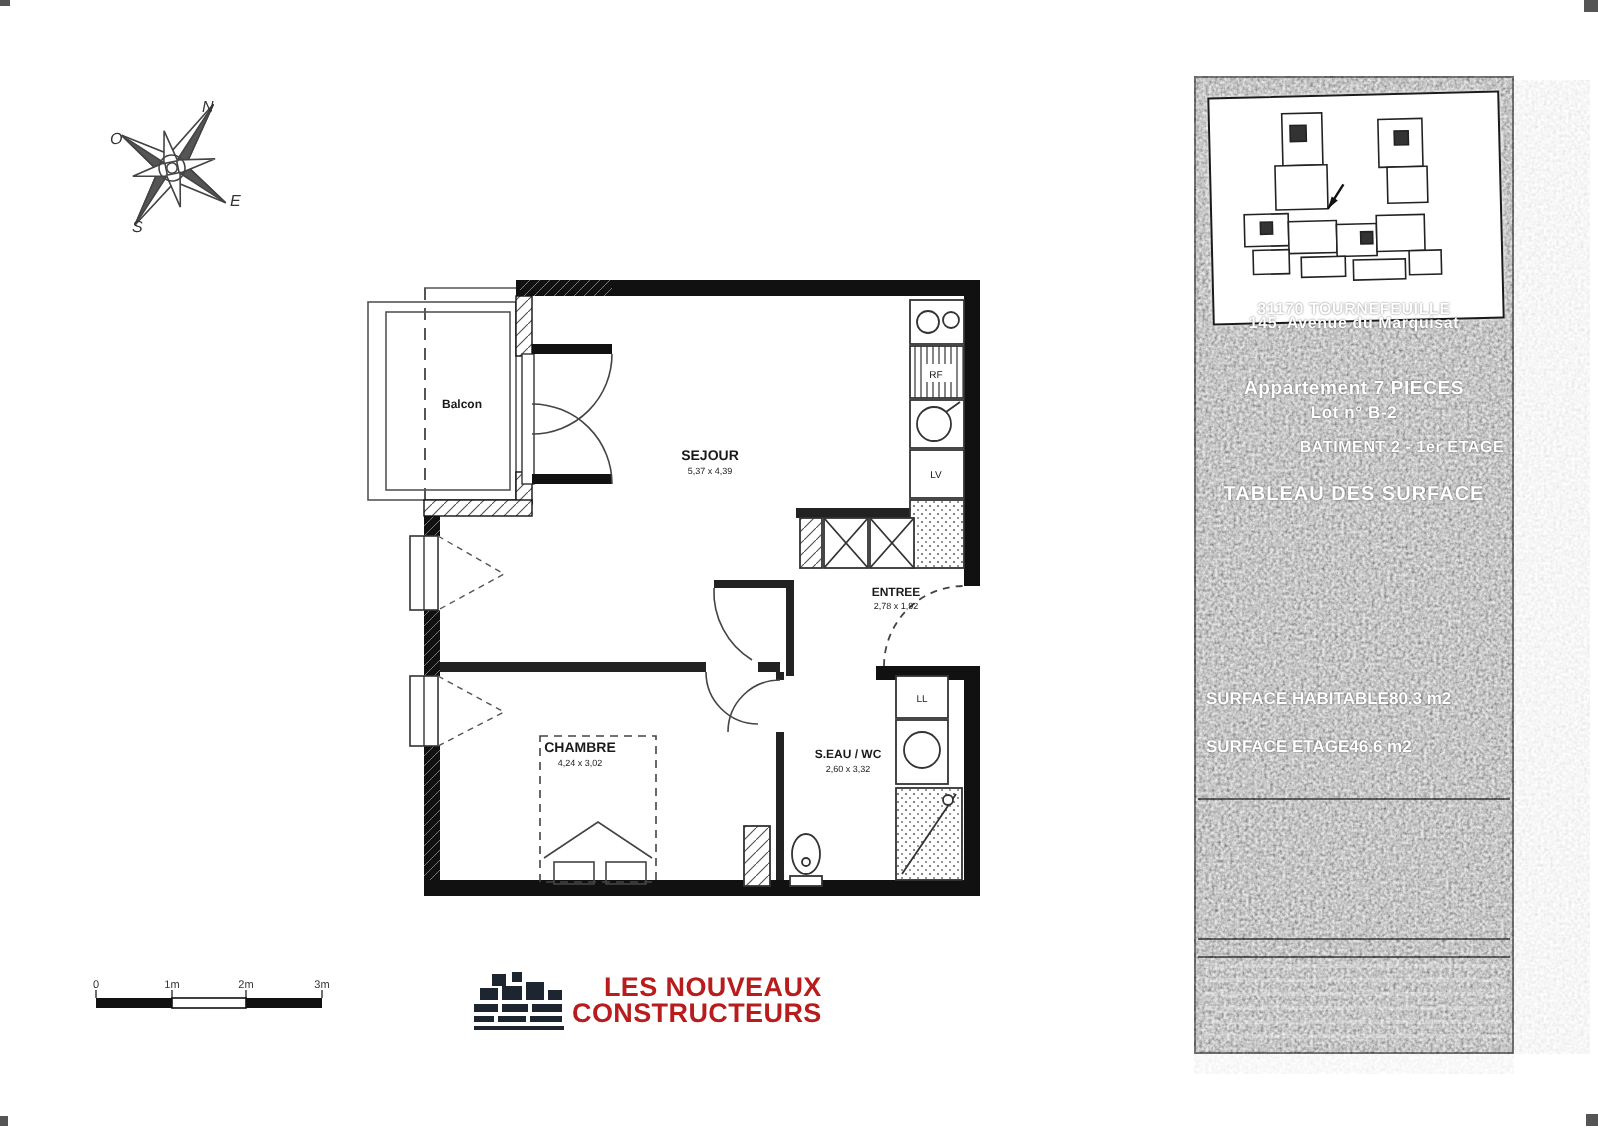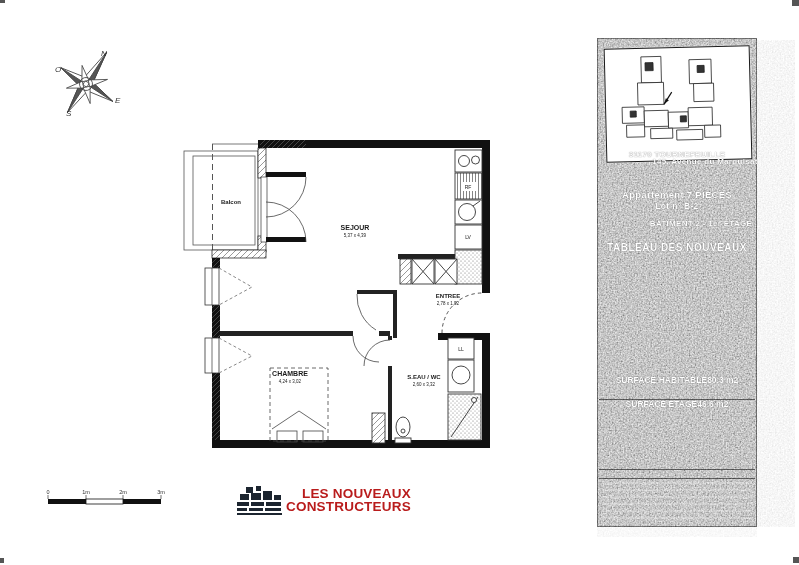--- a/index.html
+++ b/index.html
@@ -16,28 +16,28 @@
   .panel{position:absolute;left:597px;top:38px;width:160px;height:489px;}
   .panel .noisebg{position:absolute;left:0;top:0;width:100%;height:100%;}
   .panel .tint{position:absolute;inset:0;background:rgba(20,20,20,.10);}
   .panel .inner-border{position:absolute;inset:0;border:1px solid rgba(0,0,0,.45);}
   .siteplan{
     position:absolute;left:8px;top:9px;width:144px;height:112px;background:#fff;
     border:1px solid #1a1a1a;transform:rotate(-1.4deg);box-shadow:0 0 0 1px rgba(255,255,255,.25);
   }
   .ptxt{position:absolute;left:0;width:100%;text-align:center;color:#ffffff;font-weight:bold;
         text-shadow:0 0 1px rgba(0,0,0,.6);letter-spacing:.3px;}
-  .addr1{top:119px;font-size:8px;padding-left:28px;}
+  .addr1{top:119px;font-size:8px;}
   .addr2{top:112px;font-size:8px;}
   .apt1{top:151px;font-size:9.5px;}
   .apt2{top:163px;font-size:8.5px;}
   .bld{top:181px;font-size:8px;margin-left:24px;}
   .tbl{top:204px;font-size:10px;letter-spacing:.5px;}
-  .surfrow{position:absolute;left:6px;right:6px;display:flex;justify-content:center;
-           color:#fff;font-weight:bold;font-size:8.5px;text-shadow:0 0 1px rgba(0,0,0,.6);margin-top:31px;}
+  .surfrow{position:absolute;left:6px;right:6px;display:flex;justify-content:flex-start;
+           color:#fff;font-weight:bold;font-size:8.5px;text-shadow:0 0 1px rgba(0,0,0,.6);}
   .surf1{top:306px;}
   .surf2{top:330px;}
   .sep{position:absolute;left:2px;right:2px;height:1px;background:rgba(0,0,0,.55);}
   .illegible{
     position:absolute;left:5px;right:5px;top:444px;height:40px;opacity:.55;
     background:repeating-linear-gradient(to bottom, rgba(255,255,255,.4) 0px, rgba(255,255,255,.4) 2px, transparent 2px, transparent 7px);
   }
   .fadegrain{position:absolute;left:757px;top:40px;width:38px;height:487px;opacity:.22;}
   .undergrain{position:absolute;left:597px;top:527px;width:160px;height:10px;opacity:.15;}
 
@@ -300,21 +300,21 @@
         <line x1="66" y1="44" x2="58" y2="56" stroke="#111" stroke-width="1.2"></line>
         <path d="M58,56 L63,52 L60,50 Z" fill="#111"></path>
       </svg>
     </div>
 
     <div class="ptxt addr1">145, Avenue du Marquisat</div>
     <div class="ptxt addr2">31170 TOURNEFEUILLE</div>
     <div class="ptxt apt1">Appartement 7 PIECES</div>
     <div class="ptxt apt2">Lot n° B-2</div>
     <div class="ptxt bld">BATIMENT 2 - 1er ETAGE</div>
-    <div class="ptxt tbl">TABLEAU DES NOUVEAUX</div>
+    <div class="ptxt tbl">TABLEAU DES SURFACE</div>
 
     <div class="surfrow surf1">
       <span>SURFACE HABITABLE</span>
       <span>80.3 m2</span>
     </div>
     <div class="surfrow surf2">
       <span>SURFACE ETAGE</span>
       <span>46.6 m2</span>
     </div>
 

